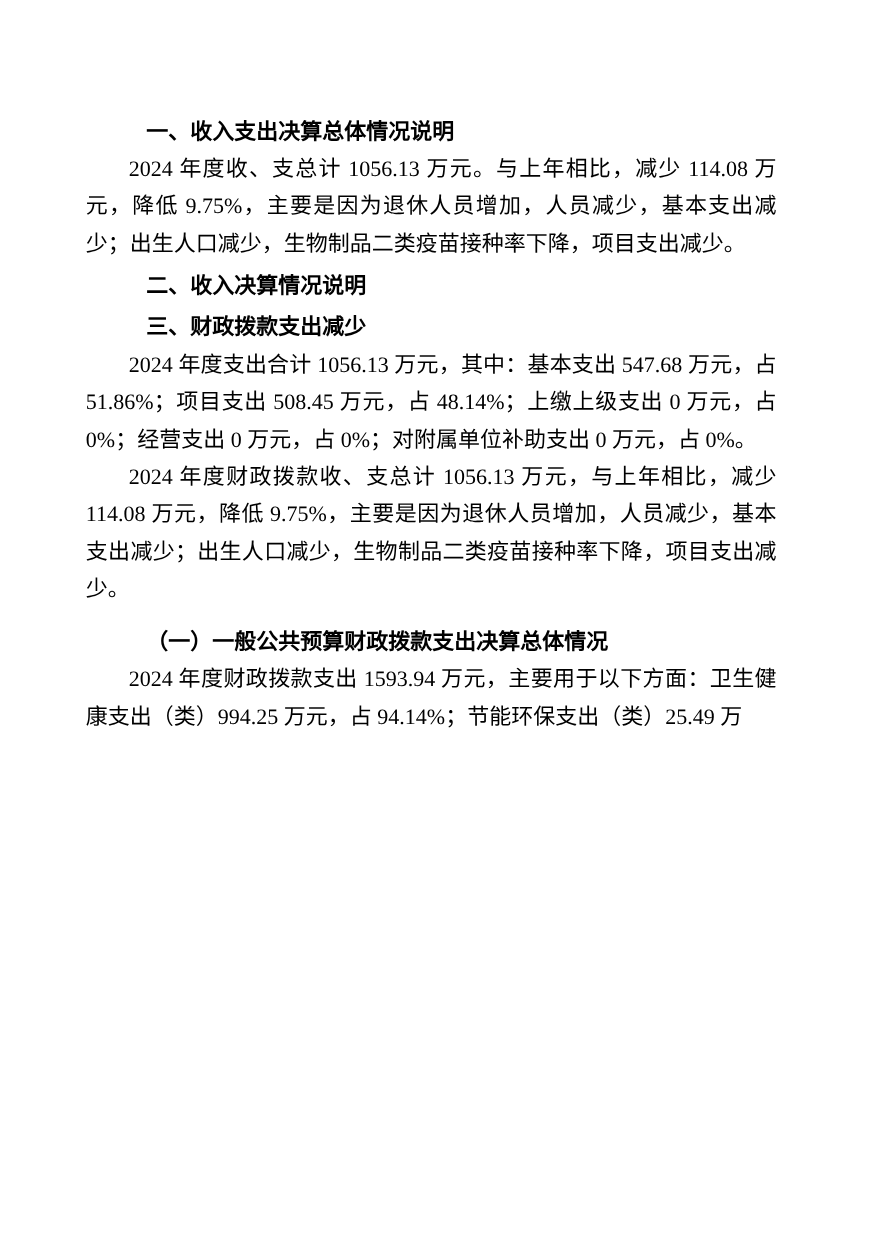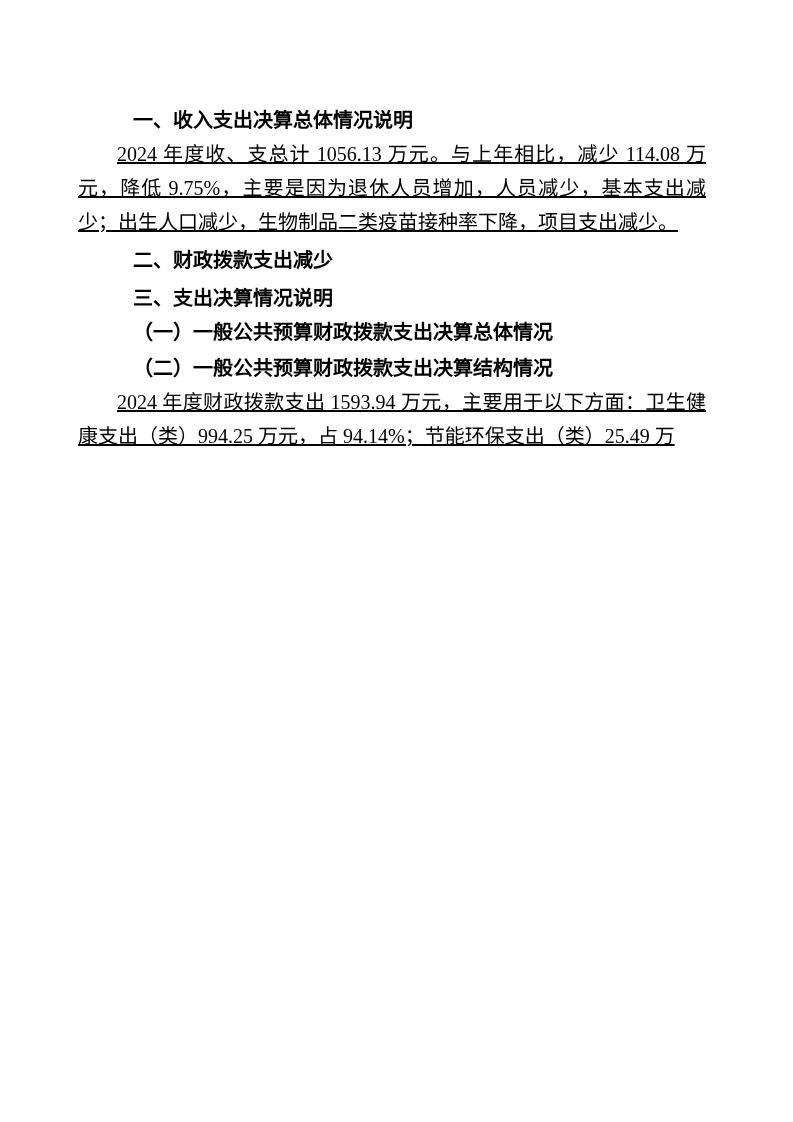--- a/index.html
+++ b/index.html
@@ -24,47 +24,47 @@
     font-size: 20px;
     line-height: 34px;
     text-indent: 55px;
     margin: 4px 0 0 0;
     white-space: nowrap;
   }
   .heading.first {
     margin-top: 0;
   }
   .subheading {
-    margin-top: 0;
+    margin-top: 14px;
   }
   .subheading.second {
     margin-top: 2px;
   }
   .para {
     font-family: "Liberation Serif", "DejaVu Serif", serif;
     font-size: 20px;
     line-height: 34px;
     text-align: justify;
     text-indent: 39px;
     margin: 0;
-    text-decoration: underline;
   }
 </style>
 </head>
 <body>
 
 <div class="page">
 
   <h3 class="heading first">一、收入支出决算总体情况说明</h3>
   <p class="para">2024 年度收、支总计 1056.13 万元。与上年相比，减少 114.08 万元，降低 9.75%，主要是因为退休人员增加，人员减少，基本支出减少；出生人口减少，生物制品二类疫苗接种率下降，项目支出减少。</p>
 
-  <h3 class="heading">二、财政拨款支出减少</h3>
+  <h3 class="heading">二、收入决算情况说明</h3>
 
-  <h3 class="heading">三、支出决算情况说明</h3>
+  <h3 class="heading">三、财政拨款支出减少</h3>
+  <p class="para">2024 年度支出合计 1056.13 万元，其中：基本支出 547.68 万元，占 51.86%；项目支出 508.45 万元，占 48.14%；上缴上级支出 0 万元，占 0%；经营支出 0 万元，占 0%；对附属单位补助支出 0 万元，占 0%。</p>
 
+  <p class="para">2024 年度财政拨款收、支总计 1056.13 万元，与上年相比，减少 114.08 万元，降低 9.75%，主要是因为退休人员增加，人员减少，基本支出减少；出生人口减少，生物制品二类疫苗接种率下降，项目支出减少。</p>
 
 
   <h3 class="heading subheading">（一）一般公共预算财政拨款支出决算总体情况</h3>
 
-  <h3 class="heading subheading second">（二）一般公共预算财政拨款支出决算结构情况</h3>
   <p class="para">2024 年度财政拨款支出 1593.94 万元，主要用于以下方面：卫生健康支出（类）994.25 万元，占 94.14%；节能环保支出（类）25.49 万</p>
 
 </div>
 
 </body></html>

